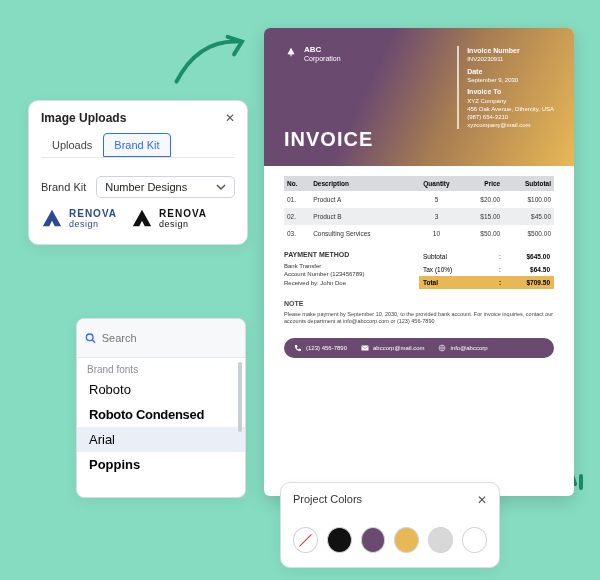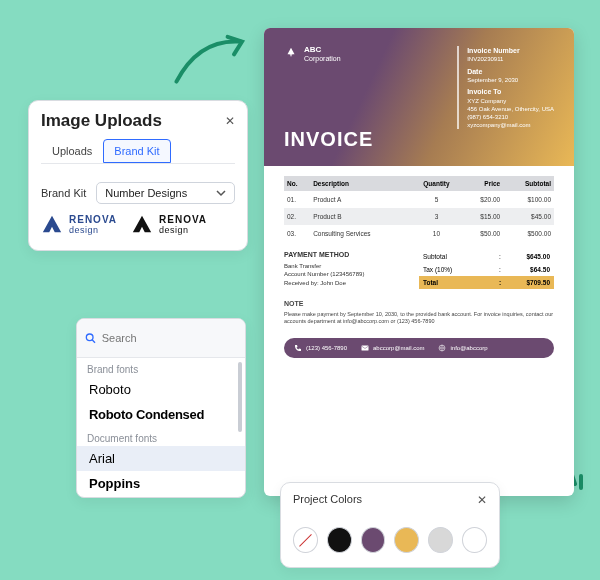--- a/index.html
+++ b/index.html
@@ -17,21 +17,21 @@
     position: absolute; right: 15px; top: 470px; width: 30px; height: 30px; color:#1A8E67;
   }
   
   .uploads {
     position: absolute; left: 28px; top: 100px; width: 220px;
     background: #fff; border: 1px solid #D9DCE1; border-radius: 10px;
     box-shadow: 0 4px 14px rgba(0,0,0,.06);
     padding: 10px 12px 14px;
   }
   .uploads-head { display:flex; justify-content:space-between; align-items:center; margin-bottom:8px;}
-  .uploads-head h4 { font-size: 17px; font-weight: 700; color:#222; }
+  .uploads-head h4 { font-size: 12px; font-weight: 700; color:#222; }
   .closex { font-size: 12px; color:#555; cursor:pointer; }
   .tabs { display:flex; gap:0; border-bottom:1px solid #E5E7EB; margin-bottom:18px;}
   .tab { font-size:11px; padding:5px 10px; color:#444; border:1px solid transparent; cursor:pointer; border-radius:4px 4px 0 0; }
   .tab.active { border:1px solid #2F6BFF; color:#2F6BFF; background:#F5F8FF;}
   .row-select { display:flex; align-items:center; gap:10px; margin-bottom:10px;}
   .row-select label { font-size:11px; color:#333; }
   .select { flex:1; display:flex; align-items:center; justify-content:space-between;
     border:1px solid #CFD4DC; border-radius:5px; padding:4px 8px; font-size:11px; color:#222; cursor:pointer; }
   .select svg { width:10px; height:10px; }
   .logo-row { display:flex; gap:14px; align-items:center; }
@@ -169,21 +169,20 @@
         <circle cx="7" cy="7" r="5"></circle>
         <path d="M11 11 L15 15"></path>
       </svg>
     <input placeholder="Search" style="">
   </div>
   <div class="font-scroll">
     <div class="scrollbar"></div>
     <div class="group-label">Brand fonts</div>
     <div class="font-item f-roboto">Roboto</div>
     <div class="font-item f-robotocond">Roboto Condensed</div>
-    <div class="group-label">Document fonts</div>
     <div class="font-item f-arial selected">Arial</div>
     <div class="font-item f-poppins">Poppins</div>
   </div>
 </div>
 
 <div class="invoice">
   <div class="inv-header">
     <div class="brand">
       <svg viewBox="0 0 24 24" fill="#fff">
           <path d="M12 3 L18 14 H6 Z"></path>

